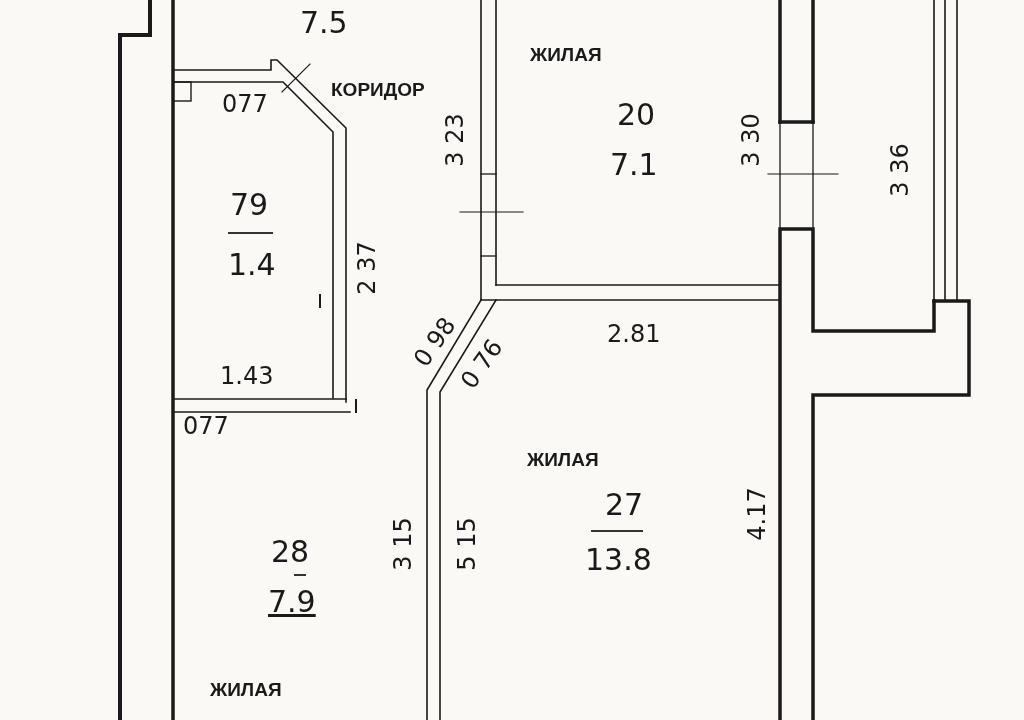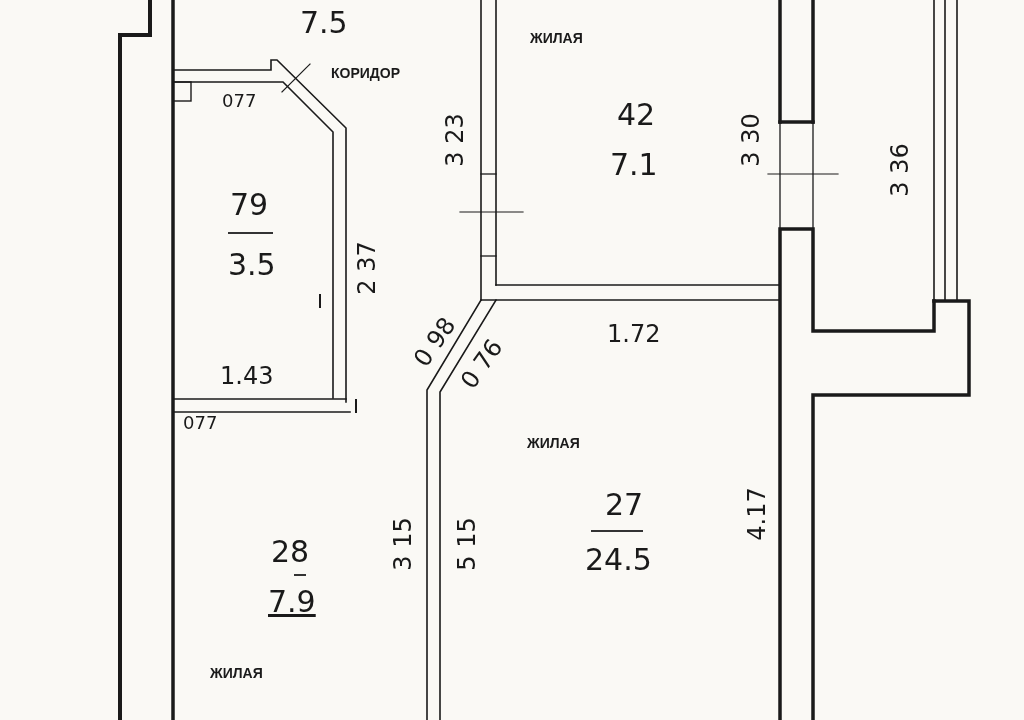--- a/index.html
+++ b/index.html
@@ -4,24 +4,24 @@
   <style>
     html, body { margin: 0; padding: 0; }
     body {
       width: 1024px; height: 720px; overflow: hidden;
       background: #faf9f5;
       font-family: "DejaVu Sans", sans-serif;
       position: relative;
     }
     #plan { position: absolute; left: 0; top: 0; width: 1024px; height: 720px; }
     .lbl { position: absolute; color: #1a1a1a; white-space: nowrap; line-height: 1; }
-    .room-name { font-family: "Liberation Sans", sans-serif; font-weight: bold; font-size: 14px; }
+    .room-name { font-family: "Liberation Sans", sans-serif; font-weight: bold; font-size: 19px; margin-top: 14px; }
     .num { font-size: 30px; }
     .dim { font-size: 24px; }
-    .dim-sm { font-size: 18px; }
+    .dim-sm { font-size: 24px; }
     .rot { transform-origin: center center; transform: rotate(-90deg); }
     .frac-line { position: absolute; height: 1.5px; background: #333; }
   </style>
 </head>
 <body>
 
 <svg id="plan" viewBox="0 0 1024 720" xmlns="http://www.w3.org/2000/svg">
   <g fill="none" stroke="#1a1a1a" stroke-linecap="square">
 
     <polyline points="150,0 150,35 120,35 120,720" stroke-width="4"></polyline>
@@ -61,41 +61,41 @@
     <line x1="957" y1="0" x2="957" y2="301" stroke-width="1.6"></line>
     <polyline points="934,301 969,301 969,395 813,395 813,720" stroke-width="3.5"></polyline>
   </g>
 </svg>
 
 <div class="lbl num" style="left:300px; top:8px;">7.5</div>
 <div class="lbl room-name" style="left:331px; top:66px;text-align:center;">КОРИДОР</div>
 <div class="lbl dim-sm" style="left:222px; top:92px;">077</div>
 
 <div class="lbl room-name" style="left:530px; top:31px;">ЖИЛАЯ</div>
-<div class="lbl num" style="left:617px; top:100px;">42</div>
+<div class="lbl num" style="left:617px; top:100px;">20</div>
 <div class="lbl num" style="left:610px; top:150px;">7.1</div>
 <div class="lbl dim rot" style="left:428px; top:128px;">3 23</div>
 <div class="lbl dim rot" style="left:724px; top:128px;">3 30</div>
 <div class="lbl dim rot" style="left:873px; top:158px;">3 36</div>
 
 <div class="lbl num" style="left:230px; top:190px;">79</div>
 <div class="frac-line" style="left:228px; top:232px; width:45px;"></div>
-<div class="lbl num" style="left:228px; top:250px;">3.5</div>
+<div class="lbl num" style="left:228px; top:250px;">1.4</div>
 <div class="lbl dim rot" style="left:340px; top:256px;">2 37</div>
 <div class="lbl dim" style="left:220px; top:364px;text-align:right;">1.43</div>
 <div class="lbl dim-sm" style="left:183px; top:414px;">077</div>
 
 <div class="lbl dim" style="left:408px; top:330px; transform:rotate(-55deg);">0 98</div>
 <div class="lbl dim" style="left:455px; top:352px; transform:rotate(-55deg);">0 76</div>
 
-<div class="lbl dim" style="left:607px; top:322px;">1.72</div>
+<div class="lbl dim" style="left:607px; top:322px;">2.81</div>
 <div class="lbl room-name" style="left:527px; top:436px;">ЖИЛАЯ</div>
 <div class="lbl num" style="left:605px; top:490px;">27</div>
 <div class="frac-line" style="left:591px; top:530px; width:52px;"></div>
-<div class="lbl num" style="left:585px; top:545px;">24.5</div>
+<div class="lbl num" style="left:585px; top:545px;">13.8</div>
 <div class="lbl dim rot" style="left:730px; top:502px;">4.17</div>
 <div class="lbl dim rot" style="left:440px; top:532px;">5 15</div>
 
 <div class="lbl dim rot" style="left:376px; top:532px;">3 15</div>
 <div class="lbl num" style="left:271px; top:537px;">28</div>
 <div class="frac-line" style="left:294px; top:574px; width:12px;"></div>
 <div class="lbl num" style="left:268px; top:587px;text-decoration:underline;">7.9</div>
 <div class="lbl room-name" style="left:210px; top:666px;">ЖИЛАЯ</div>
 
 </body></html>

